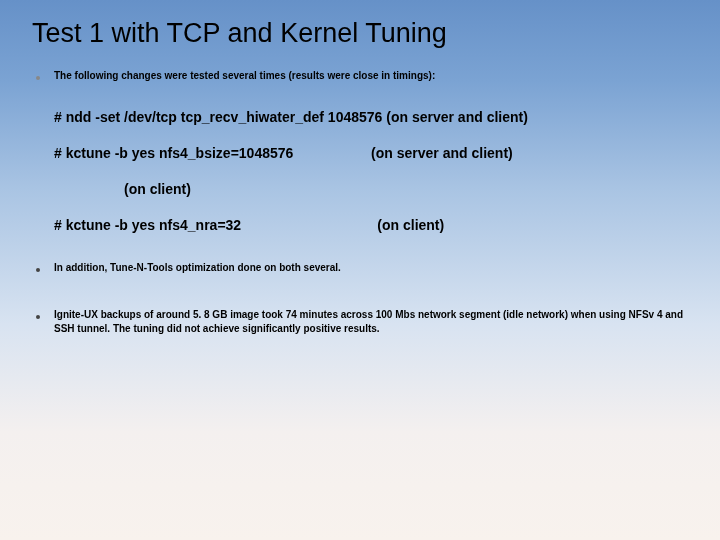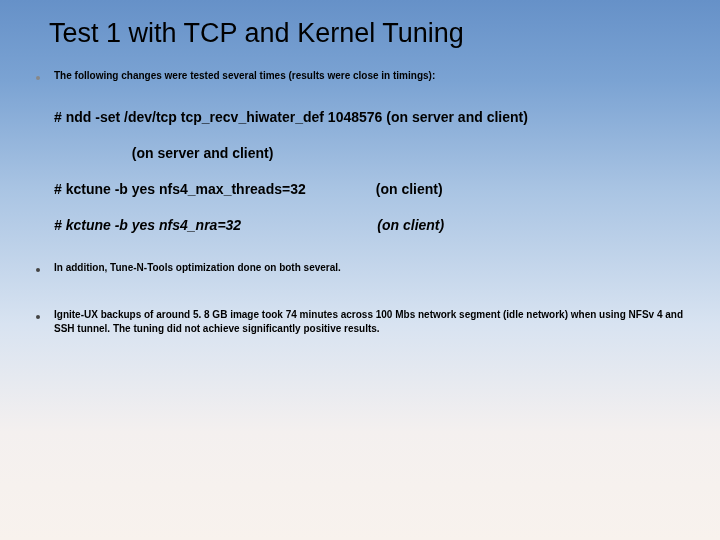--- a/index.html
+++ b/index.html
@@ -8,21 +8,21 @@
     background: linear-gradient(to bottom, #6691c8 0%, #7ba3d3 15%, #a9c4e3 35%, #d8e3f1 60%, #f4f0ef 80%, #f8f2ed 100%);
     font-family: Arial, Helvetica, sans-serif;
     color: #000;
     padding: 18px 30px 20px 30px;
     position: relative;
   }
   .title {
     font-size: 27px;
     font-weight: 400;
     margin-bottom: 20px;
-    margin-left: 19px;
+    margin-left: 2px;
   }
   .bullet-row {
     display: flex;
     align-items: flex-start;
     margin-bottom: 12px;
   }
   .bullet {
     width: 4px;
     height: 4px;
     background: #444;
@@ -70,29 +70,29 @@
 <div class="bullet-row">
   <div class="bullet faint"></div>
   <div class="bullet-text">The following changes were tested several times (results were close in timings):</div>
 </div>
 
 <div class="commands">
   <div class="cmd-line">
     <span class="cmd-full"># ndd -set /dev/tcp tcp_recv_hiwater_def 1048576 (on server and client)</span>
   </div>
   <div class="cmd-line">
+    <span class="cmd-text"># kctune -b yes nfs4_bsize=1048576</span>
     <span class="cmd-note">                    </span>
     <span class="cmd-note">(on server and client)</span>
   </div>
   <div class="cmd-line">
-    <span class="cmd-text"># kctune -b yes nfs4_max_threads=32</span>
     <span class="cmd-note">                  </span>
     <span class="cmd-note">(on client)</span>
   </div>
-  <div class="cmd-line" style="margin-bottom:12px;font-style:italic;">
+  <div class="cmd-line" style="margin-bottom:12px;">
     <span class="cmd-text"># kctune -b yes nfs4_nra=32</span>
     <span class="cmd-note">                                   </span>
     <span class="cmd-note">(on client)</span>
   </div>
 </div>
 
 <div class="bullet-row" style="margin-bottom:34px;">
   <div class="bullet"></div>
   <div class="bullet-text">In addition, Tune-N-Tools optimization done on both several.</div>
 </div>

